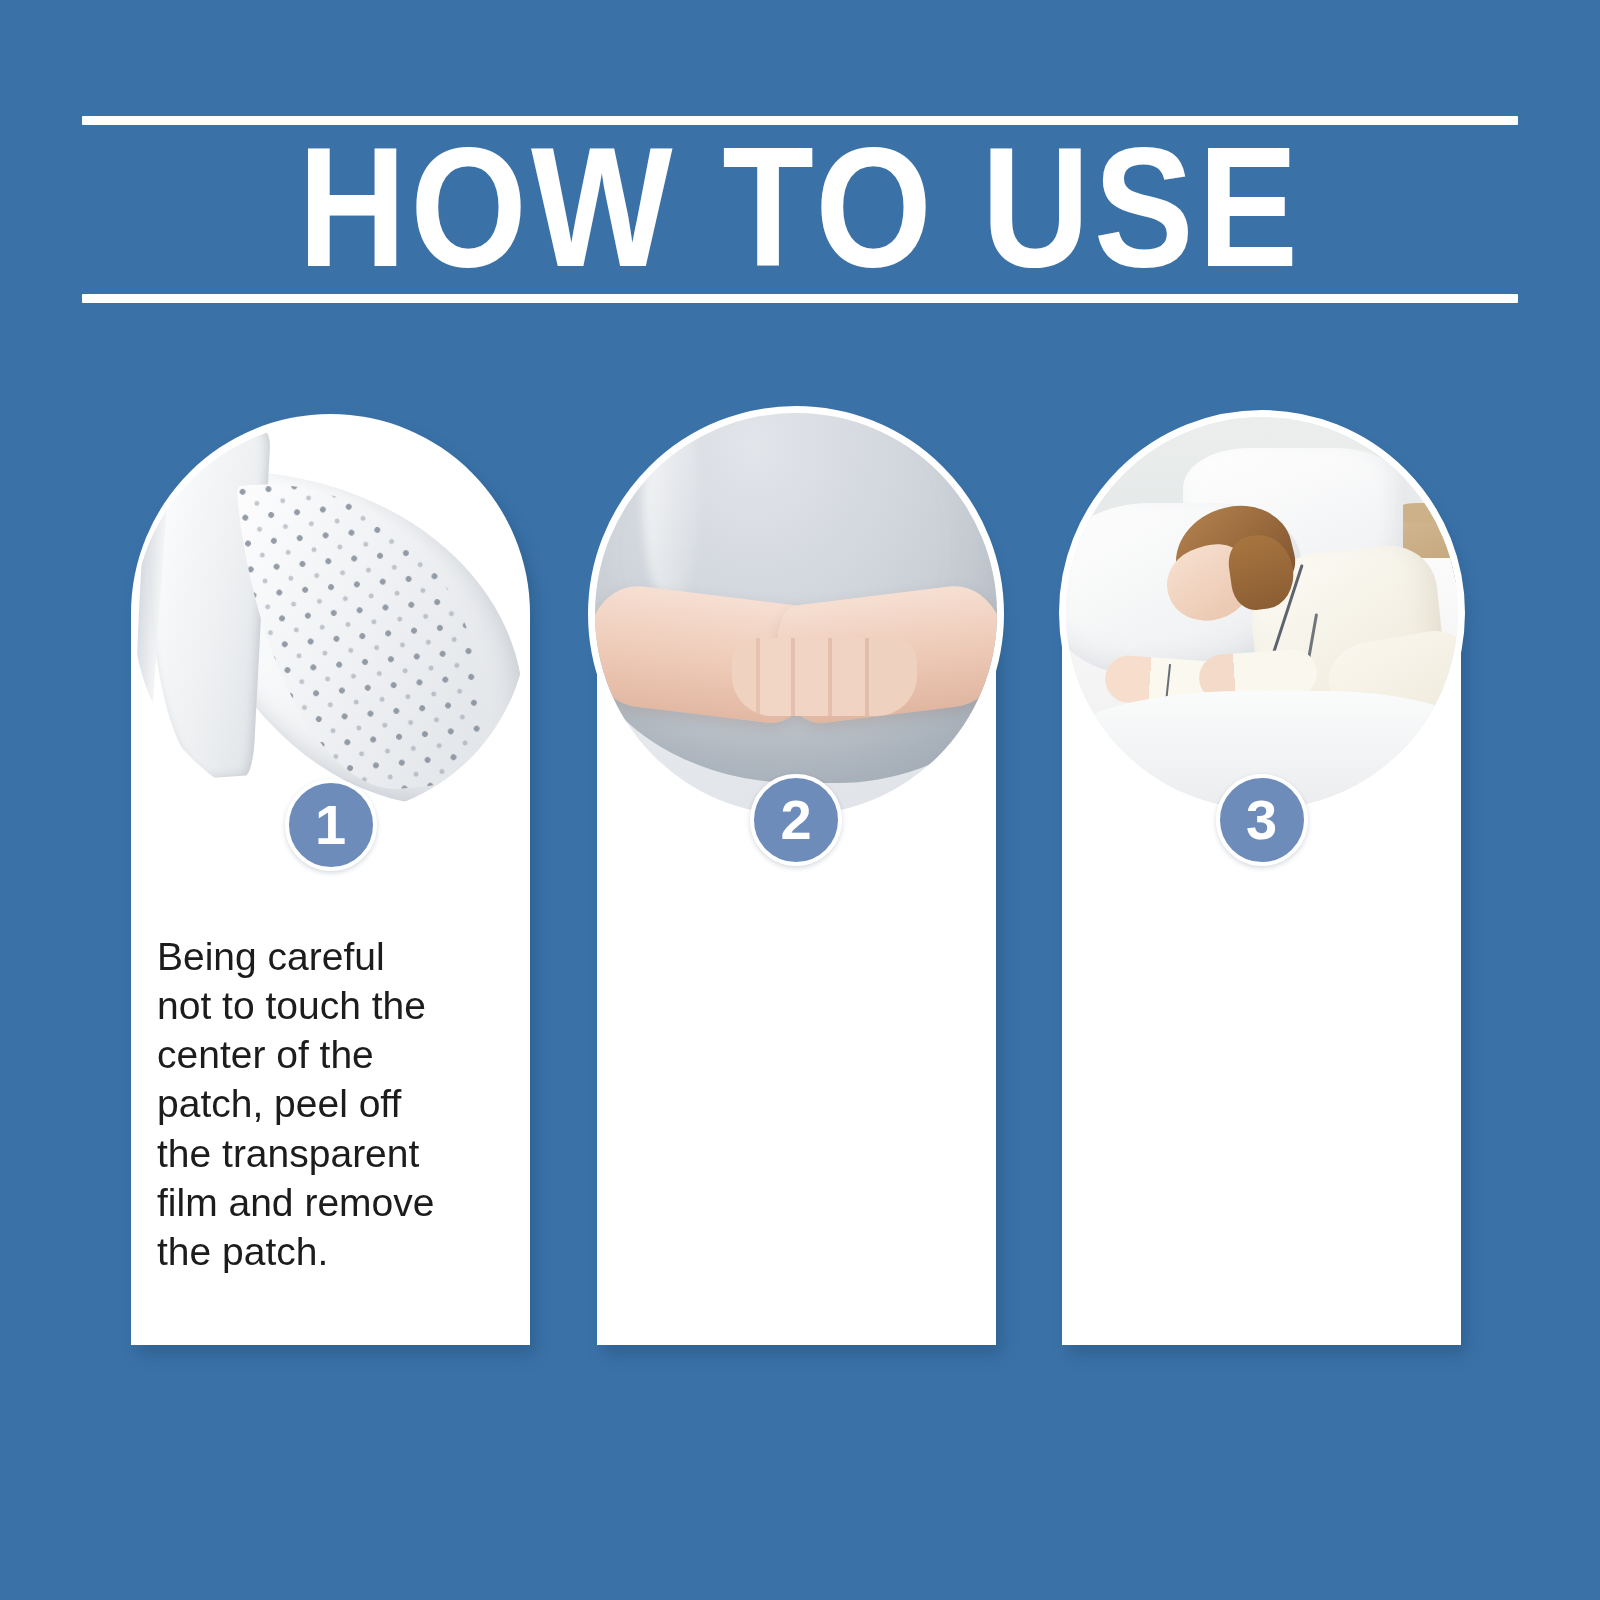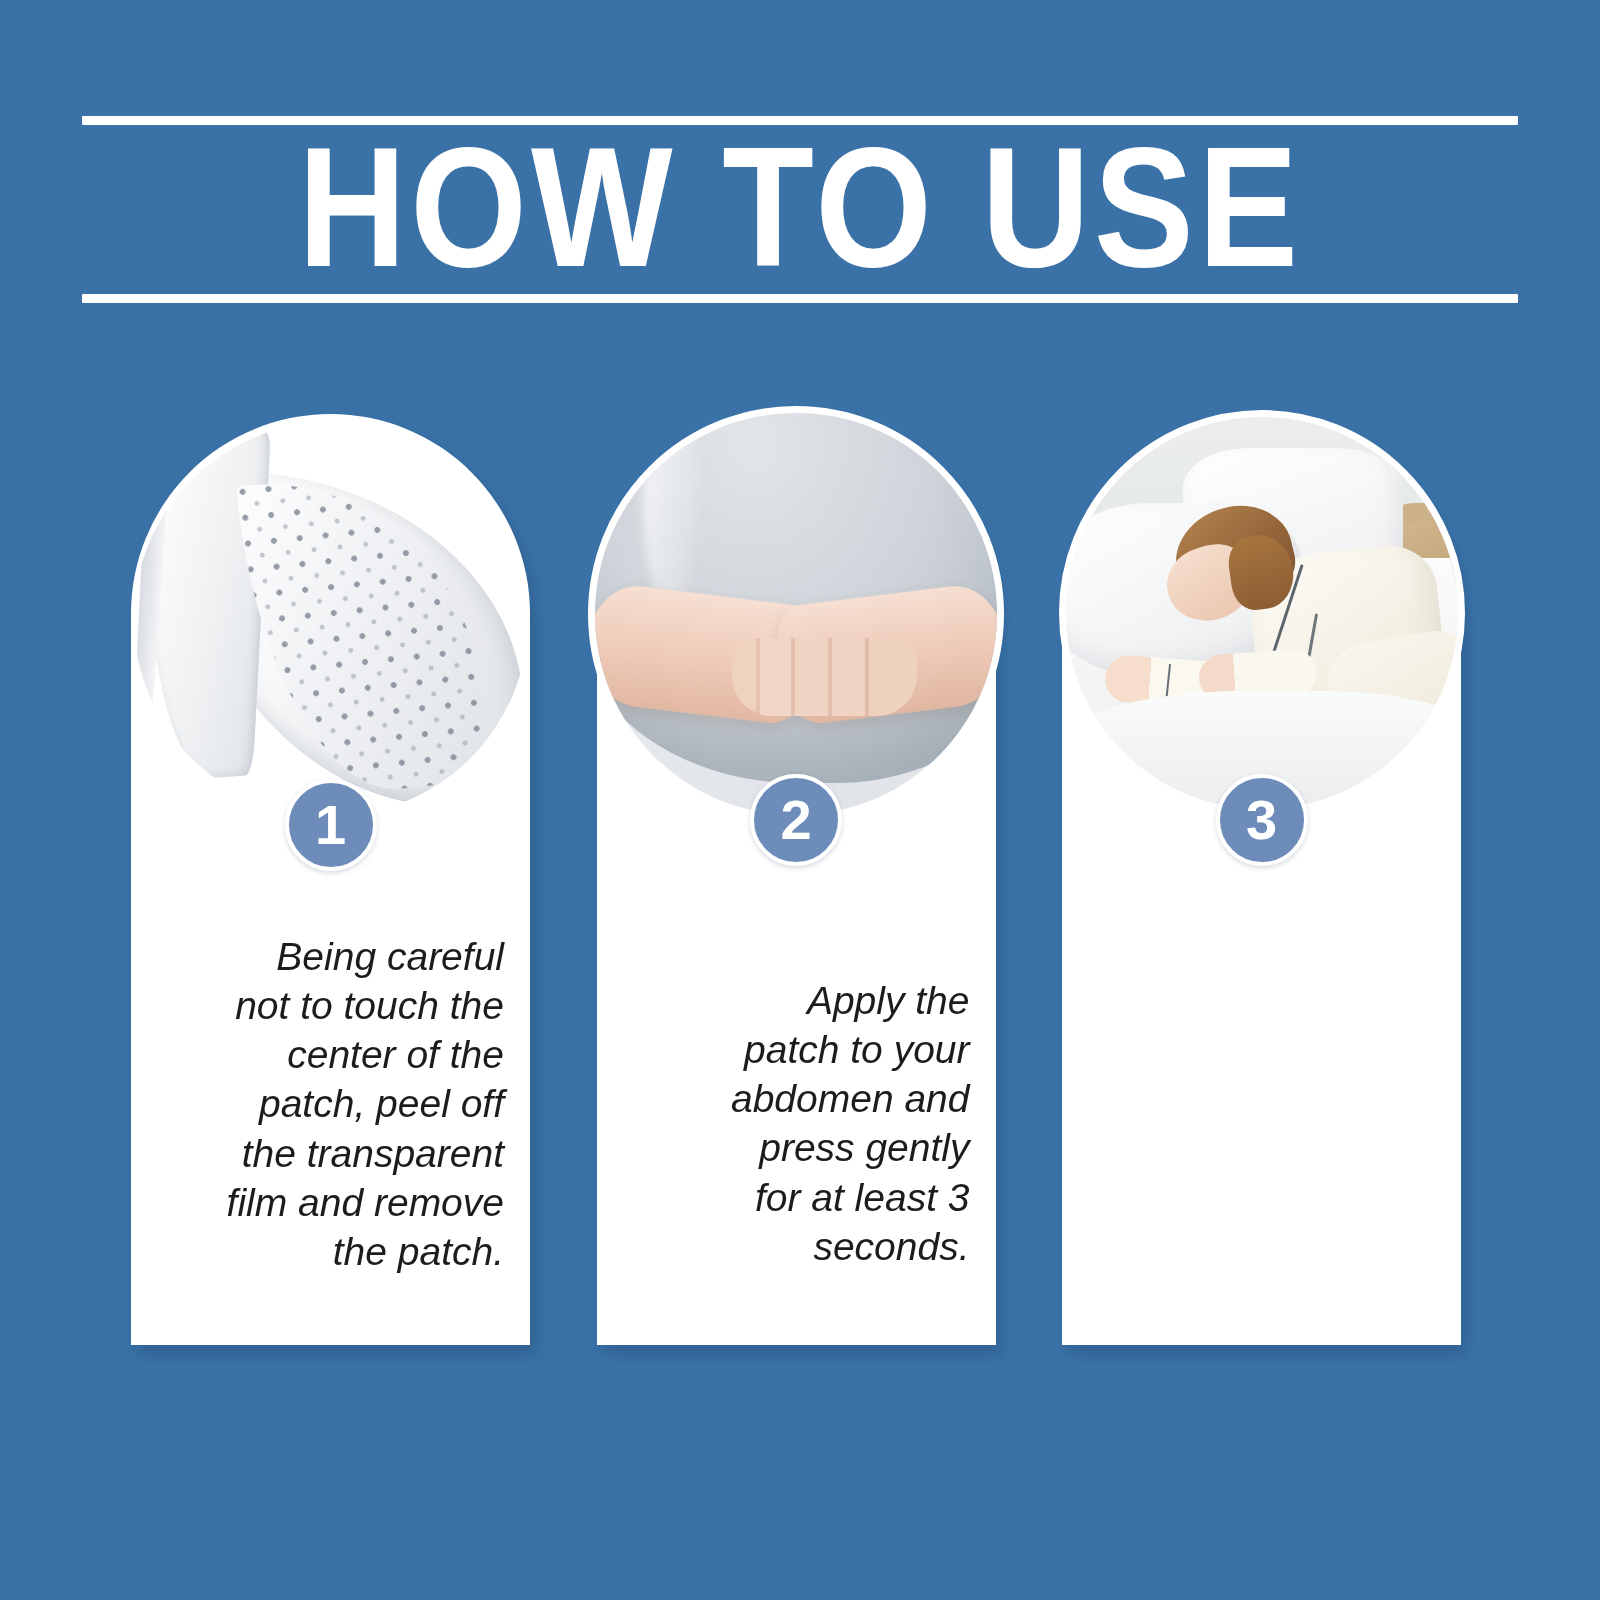--- a/index.html
+++ b/index.html
@@ -239,27 +239,26 @@
   }
   .badge.b1{ top:365px; }
   .badge.b2{ top:360px; }
   .badge.b3{ top:360px; }
 
   
   .caption{
     position:absolute;
     left:0; width:100%;
     padding:0 26px;
-    text-align:right;
+    text-align:left;
     color:#1c1c1c;
     font-family:"Liberation Sans", sans-serif;
     font-size:39px;
     line-height:1.26;
     white-space:pre-line;
-    font-style:italic;
   }
   .caption.c1{ top:518px; }
   .caption.c2{ top:562px; }
   .caption.c3{ top:518px; }
 </style>
 </head>
 <body>
 
 <div class="title-block">
   <div class="rule top"></div>
@@ -292,26 +291,20 @@
     <div class="photo p2">
       <div class="scene scene-belly">
         <div class="belly"></div>
         <div class="shirt-fold"></div>
         <div class="hand left"></div>
         <div class="hand right"></div>
         <div class="fingers"></div>
       </div>
     </div>
     <div class="badge b2">2</div>
-    <div class="caption c2">Apply the
-patch to your
-abdomen and
-press gently
-for at least 3
-seconds.</div>
   </div>
 
   <div class="card">
     <div class="photo p3">
       <div class="scene scene-bed">
         <div class="wall"></div>
         <div class="nightstand"></div>
         <div class="nightstand-top"></div>
         <div class="bed"></div>
         <div class="pillow2"></div>

